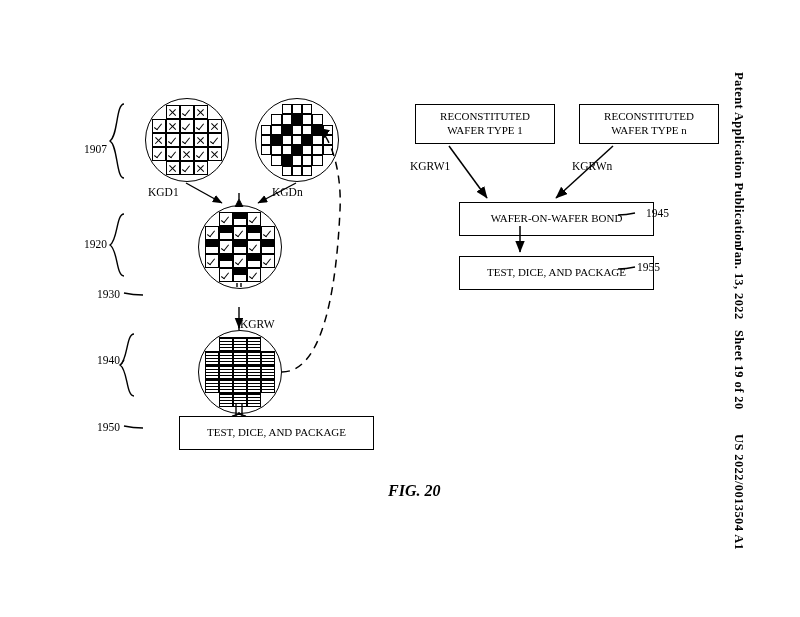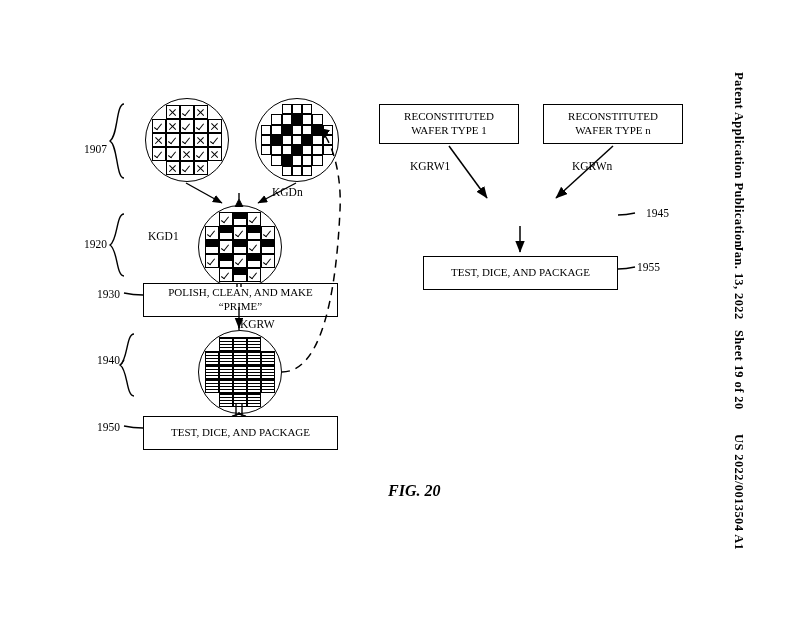--- a/index.html
+++ b/index.html
@@ -37,20 +37,21 @@
     background: #fff;
     display: flex;
     align-items: center;
     justify-content: center;
     text-align: center;
     font-family: "Liberation Serif", serif;
     font-size: 11px;
     line-height: 1.25;
     padding: 16px 4px;
     box-sizing: border-box;
+    margin-left: 36px;
   }
   .box span { display: block; }
 
   
   .lbl {
     position: absolute;
     font-family: "Liberation Serif", serif;
     font-size: 11.5px;
     white-space: nowrap;
   }
@@ -156,21 +157,21 @@
         <div class="cell x"></div>
         <div class="cell chk"></div>
         <div class="cell x"></div>
       <div class="cell empty"></div>
         <div class="cell x"></div>
         <div class="cell chk"></div>
         <div class="cell x"></div>
         <div class="cell empty"></div>
     </div>
   </div>
-  <div class="lbl" style="left:148px; top:186px;margin-top:44px;">KGD1</div>
+  <div class="lbl" style="left:148px; top:186px;">KGD1</div>
 
   <div class="wafer" id="w-kgdn" style="left:255px; top:98px; width:82px; height:82px;">
     <div class="grid" style="grid-template-columns:repeat(7,1fr); grid-template-rows:repeat(7,1fr); padding:5px; box-sizing:border-box;">
       <div class="cell empty"></div>
         <div class="cell empty"></div>
         <div class="cell"></div>
         <div class="cell"></div>
         <div class="cell"></div>
         <div class="cell empty"></div>
         <div class="cell empty"></div>
@@ -274,23 +275,20 @@
         <div class="cell stack"></div>
       <div class="cell empty"></div>
         <div class="cell stack"></div>
         <div class="cell stack"></div>
         <div class="cell stack"></div>
         <div class="cell empty"></div>
     </div>
   </div>
   <div class="lbl" style="left:240px; top:318px;text-align:center;">KGRW</div>
 
-  <div class="box" style="left:143px; top:283px; width:195px; height:24px;">
-    <span>POLISH, CLEAN, AND MAKE “PRIME”</span>
-  </div>
 
   <div class="box" style="left:143px; top:416px; width:195px; height:24px;">
     <span>TEST, DICE, AND PACKAGE</span>
   </div>
 
   <div class="lbl" style="left:84px; top:143px;">1907</div>
   <div class="lbl" style="left:84px; top:238px;">1920</div>
   <div class="lbl" style="left:97px; top:288px;text-align:center;">1930</div>
   <div class="lbl" style="left:97px; top:354px;">1940</div>
   <div class="lbl" style="left:97px; top:421px;">1950</div>
@@ -298,20 +296,23 @@
   <div class="box" style="left:379px; top:104px; width:140px; height:40px; flex-direction:column;">
     <span>RECONSTITUTED</span>
     <span>WAFER TYPE 1</span>
   </div>
 
   <div class="box" style="left:543px; top:104px; width:140px; height:40px; flex-direction:column;">
     <span>RECONSTITUTED</span>
     <span>WAFER TYPE n</span>
   </div>
 
+  <div class="box" style="left:423px; top:202px; width:195px; height:24px;">
+    <span>WAFER-ON-WAFER BOND</span>
+  </div>
 
   <div class="box" style="left:423px; top:256px; width:195px; height:24px;">
     <span>TEST, DICE, AND PACKAGE</span>
   </div>
 
   <div class="lbl" style="left:410px; top:160px;">KGRW1</div>
   <div class="lbl" style="left:572px; top:160px;">KGRWn</div>
   <div class="lbl" style="left:637px; top:207px;margin-left:9px;">1945</div>
   <div class="lbl" style="left:637px; top:261px;">1955</div>
 

